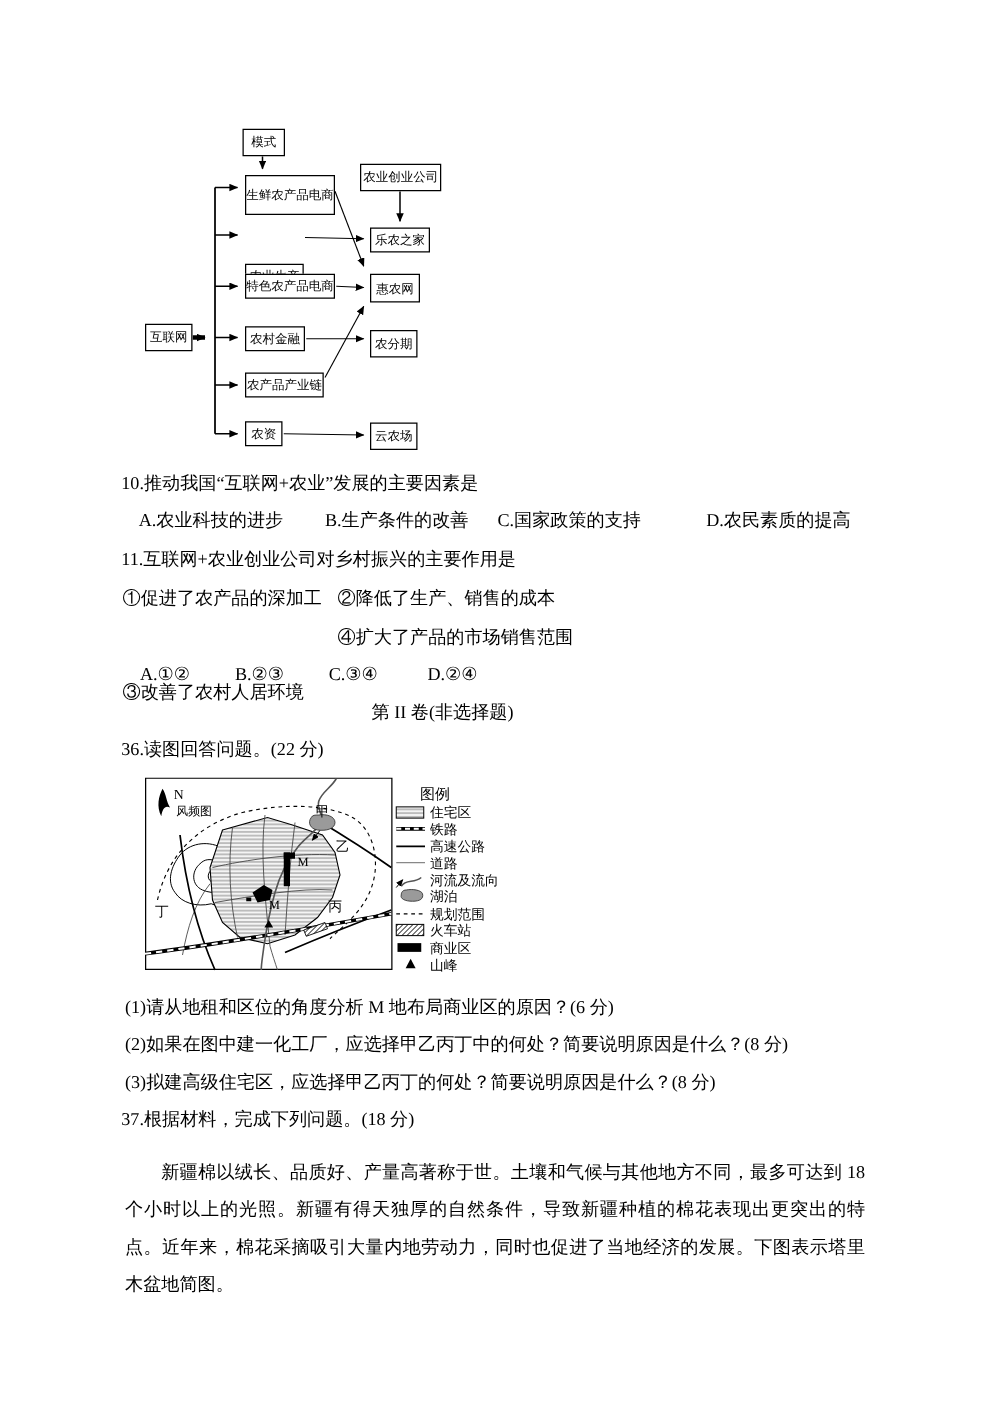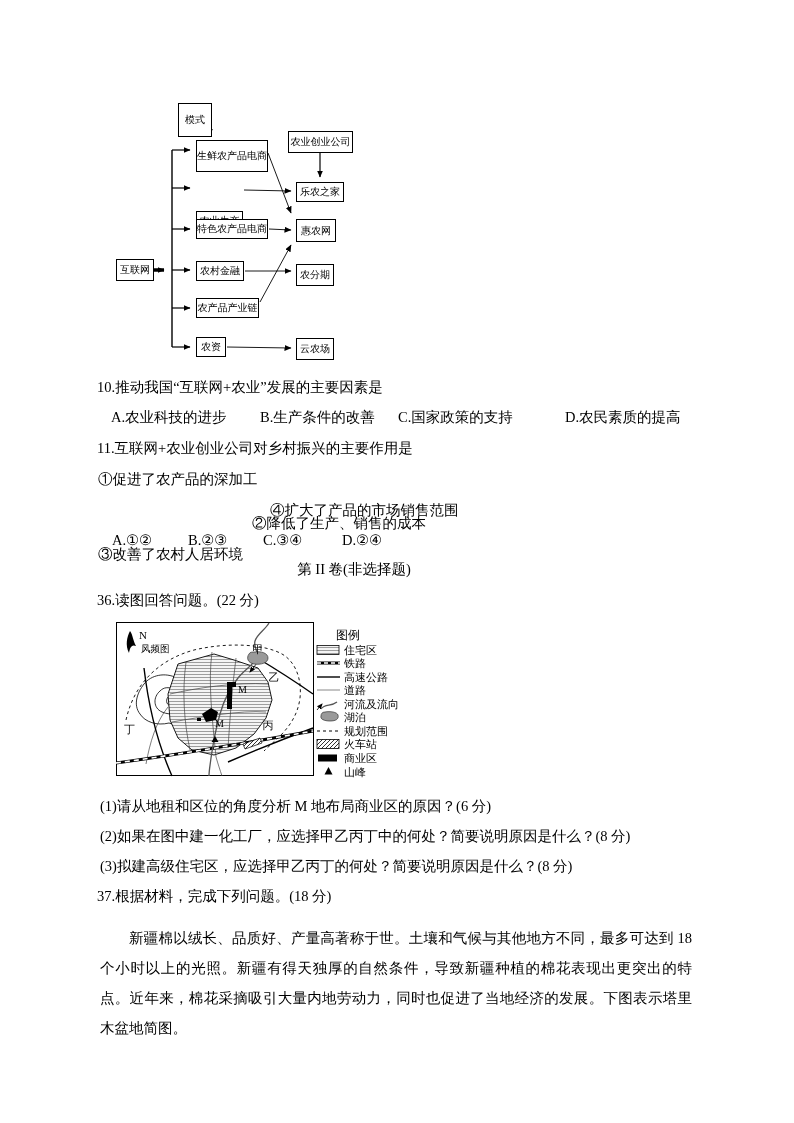--- a/index.html
+++ b/index.html
@@ -43,21 +43,21 @@
     <line x1="220" y1="58" x2="220" y2="82" marker-end="url(#arr)"></line>
     <line x1="168" y1="58" x2="191" y2="118" stroke-width="0.9" marker-end="url(#arr)"></line>
     <line x1="144" y1="95" x2="191" y2="96" stroke-width="0.9" marker-end="url(#arr)"></line>
     <line x1="169" y1="134" x2="191" y2="135" stroke-width="0.9" marker-end="url(#arr)"></line>
     <line x1="145" y1="176" x2="191" y2="176" stroke-width="0.9" marker-end="url(#arr)"></line>
     <line x1="160" y1="207" x2="191" y2="150" stroke-width="0.9" marker-end="url(#arr)"></line>
     <line x1="127" y1="252" x2="191" y2="253" stroke-width="0.9" marker-end="url(#arr)"></line>
   </g>
 </svg>
 
-<div class="fb" style="left:178px;top:103px;width:34px;height:34px;">模式</div>
+<div class="fb" style="left:194px;top:103px;width:34px;height:22px;">模式</div>
 <div class="fb" style="left:116px;top:259px;width:38px;height:22px;">互联网</div>
 <div class="fb" style="left:196px;top:140px;width:72px;height:32px;">生鲜农产品电商</div>
 <div class="fb" style="left:196px;top:178px;width:47px;height:20px;margin-top:33px;">农业生产</div>
 <div class="fb" style="left:196px;top:219px;width:72px;height:20px;">特色农产品电商</div>
 <div class="fb" style="left:196px;top:261px;width:48px;height:20px;">农村金融</div>
 <div class="fb" style="left:196px;top:298px;width:63px;height:20px;">农产品产业链</div>
 <div class="fb" style="left:196px;top:337px;width:30px;height:20px;">农资</div>
 <div class="fb" style="left:288px;top:131px;width:65px;height:22px;">农业创业公司</div>
 <div class="fb" style="left:296px;top:182px;width:48px;height:20px;">乐农之家</div>
 <div class="fb" style="left:296px;top:219px;width:40px;height:23px;">惠农网</div>
@@ -65,21 +65,21 @@
 <div class="fb" style="left:296px;top:338px;width:38px;height:22px;">云农场</div>
 
 <div class="line" style="left:97px;top:377px;">10.推动我国“互联网+农业”发展的主要因素是</div>
 <div class="line" style="left:111px;top:407px;">A.农业科技的进步</div>
 <div class="line" style="left:260px;top:407px;">B.生产条件的改善</div>
 <div class="line" style="left:398px;top:407px;">C.国家政策的支持</div>
 <div class="line" style="left:565px;top:407px;">D.农民素质的提高</div>
 
 <div class="line" style="left:97px;top:438px;">11.互联网+农业创业公司对乡村振兴的主要作用是</div>
 <div class="line" style="left:98px;top:469px;">①促进了农产品的深加工</div>
-<div class="line" style="left:252px;top:469px;margin-top:44px;">②降低了生产、销售的成本</div>
+<div class="line" style="left:270px;top:469px;">②降低了生产、销售的成本</div>
 <div class="line" style="left:98px;top:500px;margin-top:44px;">③改善了农村人居环境</div>
 <div class="line" style="left:270px;top:500px;">④扩大了产品的市场销售范围</div>
 <div class="line" style="left:112px;top:530px;">A.①②</div>
 <div class="line" style="left:188px;top:530px;">B.②③</div>
 <div class="line" style="left:263px;top:530px;">C.③④</div>
 <div class="line" style="left:342px;top:530px;">D.②④</div>
 
 <div class="centered" style="top:560px;">第 II 卷(非选择题)</div>
 
 <div class="line" style="left:97px;top:590px;">36.读图回答问题。(22 分)</div>

